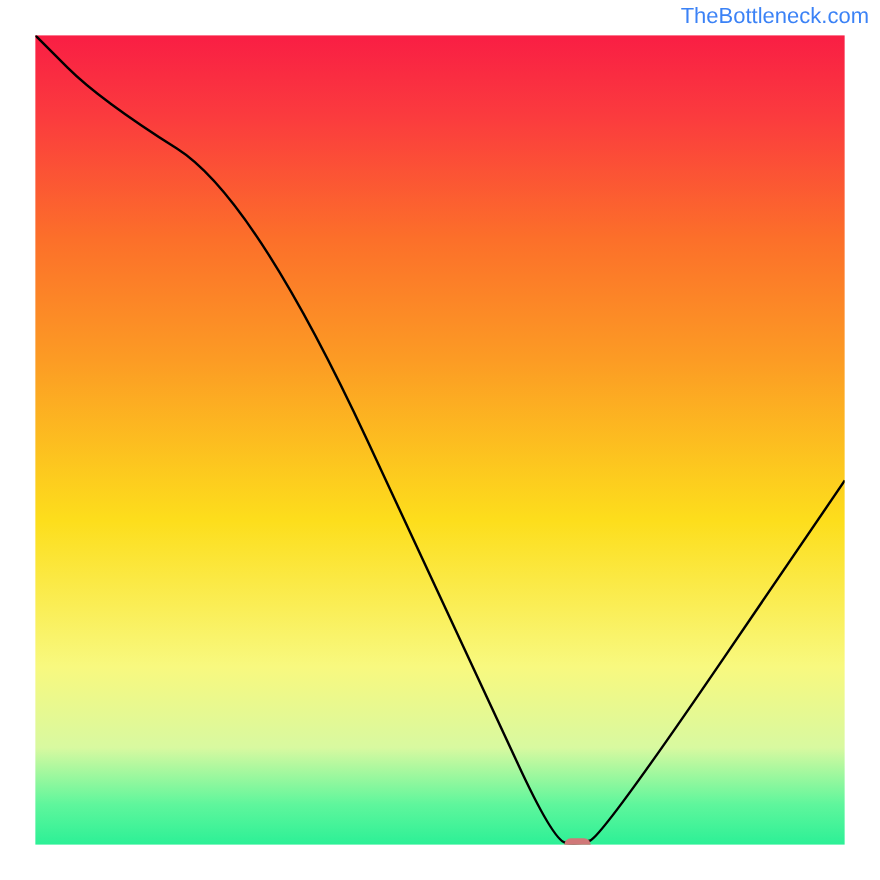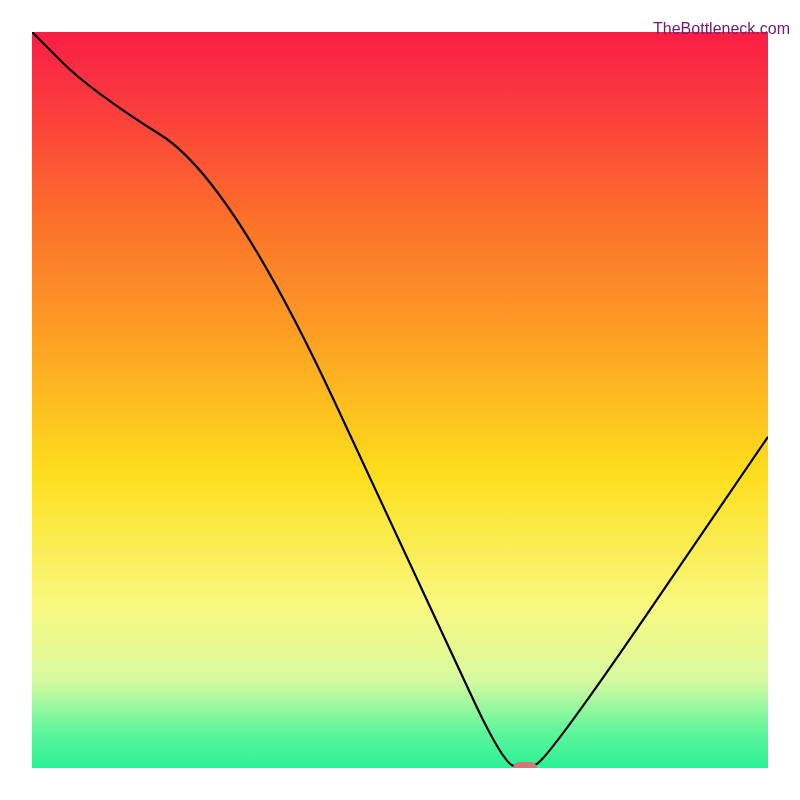--- a/index.html
+++ b/index.html
@@ -6,24 +6,24 @@
     margin: 0;
     padding: 0;
     width: 800px;
     height: 800px;
     background: #ffffff;
     font-family: Arial, sans-serif;
     position: relative;
   }
   .watermark {
     position: absolute;
-    top: 20px;
+    top: 4px;
     right: 10px;
-    font-size: 16px;
-    color: #701a75;
+    font-size: 20px;
+    color: #3b82f6;
     font-weight: normal;
     z-index: 10;
   }
   .plot-area {
     position: absolute;
     left: 32px;
     top: 32px;
     width: 736px;
     height: 736px;
     overflow: hidden;

